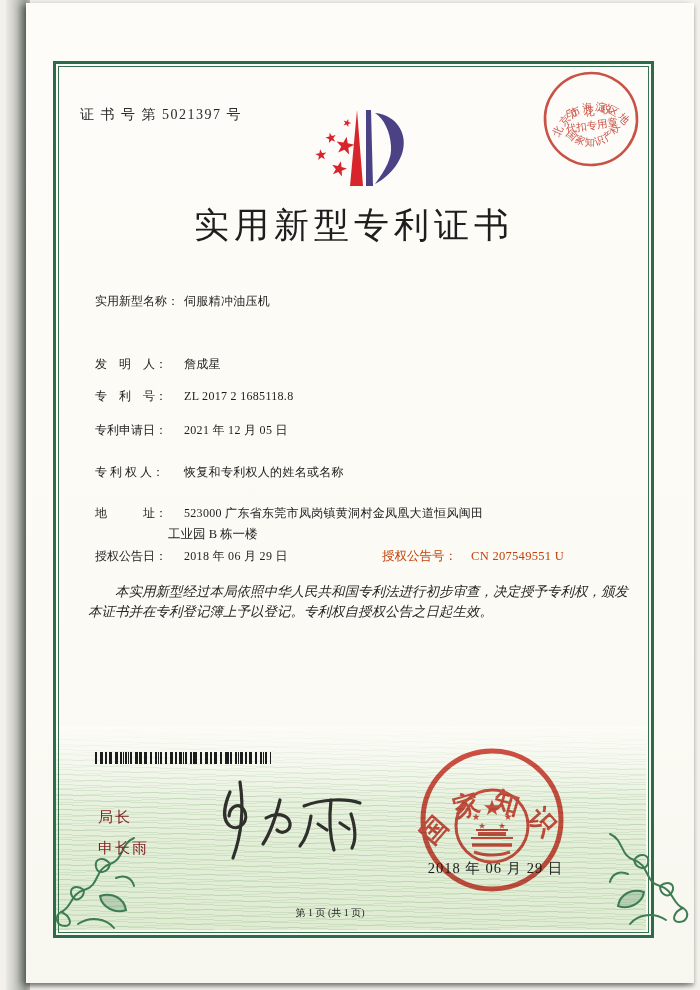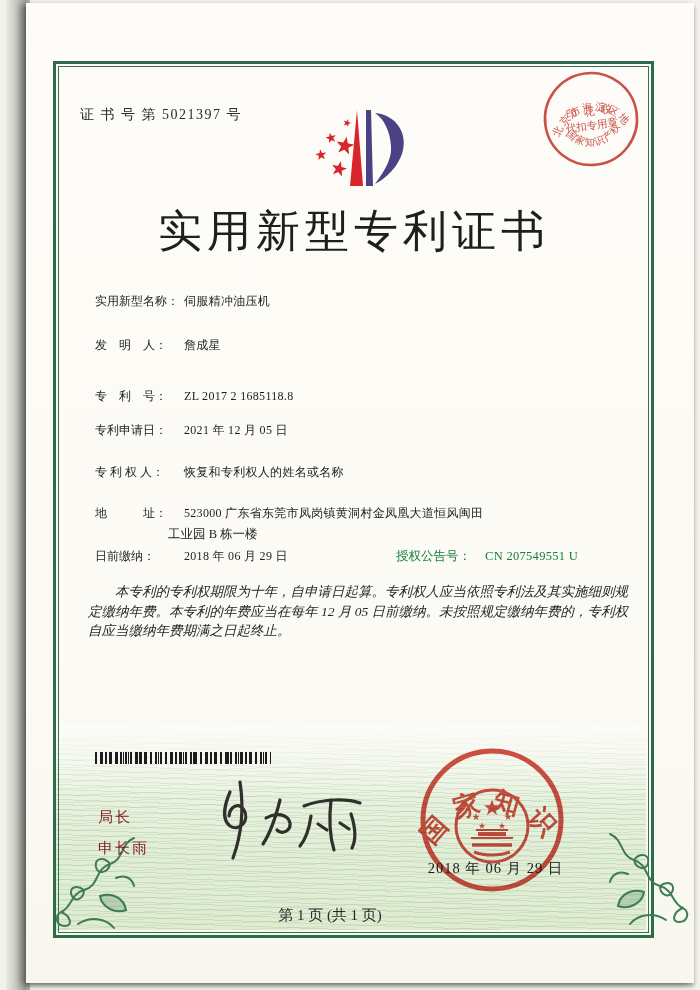--- a/index.html
+++ b/index.html
@@ -30,47 +30,47 @@
     position:absolute;left:53px;top:61px;width:595px;height:871px;z-index:3;
     border:3px solid #2d6c4b;
   }
   .frame::after{
     content:"";position:absolute;inset:2px;border:1px solid #35714f;
   }
   .abs{position:absolute;z-index:4;}
   .cert-no{left:80px;top:106px;font-size:14px;letter-spacing:1.5px;color:#2a2a2a;}
   .logo-box{left:293px;top:106px;width:120px;height:88px;}
   .title{
-    left:130px;top:202px;width:420px;text-align:right;
-    font-size:44px;letter-spacing:5px;color:#1e1e1e;font-weight:500;
+    left:144px;top:202px;width:420px;text-align:center;
+    font-size:35px;letter-spacing:5px;color:#1e1e1e;font-weight:500;
   }
   .frow{left:95px;font-size:12px;color:#1d1d1d;white-space:nowrap;}
   .flabel{display:inline-block;width:89px;white-space:nowrap;}
   .fvalue{letter-spacing:.3px;}
   .addr2{left:168px;font-size:12.5px;color:#1d1d1d;}
-  .frow2{left:396px;font-size:12.5px;color:#15803d;white-space:nowrap;}
+  .frow2{left:382px;font-size:12.5px;color:#c2410c;white-space:nowrap;}
   .bodytext{
     left:88px;top:582px;width:550px;z-index:4;position:absolute;
     font-size:13.5px;line-height:19.5px;color:#262624;
     font-style:italic;
   }
   .bodytext p{margin:0;text-indent:2em;}
   .barcode{
     left:95px;top:752px;width:176px;height:12px;z-index:4;
     background:
       repeating-linear-gradient(90deg,#1c1c1c 0 2px,rgba(0,0,0,0) 2px 5px),
       repeating-linear-gradient(90deg,#1c1c1c 0 1px,rgba(0,0,0,0) 1px 7px),
       repeating-linear-gradient(90deg,#1c1c1c 0 1px,rgba(0,0,0,0) 1px 11px);
   }
   .signer{left:98px;top:802px;font-size:15px;letter-spacing:2px;color:#7f1d1d;line-height:31px;z-index:5;}
   .sig-svg{left:200px;top:776px;z-index:5;}
   .seal-svg{left:412px;top:740px;z-index:5;mix-blend-mode:multiply;}
   .seal-date{left:413px;top:859px;width:165px;text-align:center;font-size:14.5px;
     letter-spacing:1px;color:#1b1b1b;z-index:6;}
-  .footer{left:230px;top:906px;width:200px;text-align:center;font-size:15px;color:#2a2a2a;z-index:5;}
+  .footer{left:230px;top:906px;width:200px;text-align:center;font-size:10px;color:#2a2a2a;z-index:5;}
   .tax-svg{left:538px;top:66px;z-index:6;transform:rotate(-8deg);mix-blend-mode:multiply;}
   .orn{z-index:4;position:absolute;}
   .orn-left{left:52px;top:834px;}
   .orn-right{left:606px;top:830px;transform:scaleX(-1);}
 </style>
 </head>
 <body>
 
 <div class="edge-strip"></div>
 <div class="paper"></div>
@@ -95,45 +95,45 @@
     <polygon points="73,4 73,80 80,80 78,4"></polygon>
     <path d="M82,7 C104,9 114,28 110,44 C106,61 92,73 82,78 C93,63 99,52 98,40 C97,25 91,13 82,7 Z"></path>
   </g>
 </svg>
 
 <div class="abs title">实用新型专利证书</div>
 
 <div class="abs frow" style="top:293px">
   <span class="flabel">实用新型名称：</span><span class="fvalue">伺服精冲油压机</span>
 </div>
-<div class="abs frow" style="top:337px">
+<div class="abs frow" style="top:356px">
   <span class="flabel">发　明　人：</span><span class="fvalue">詹成星</span>
 </div>
 <div class="abs frow" style="top:388px">
   <span class="flabel">专　利　号：</span><span class="fvalue">ZL 2017 2 1685118.8</span>
 </div>
 <div class="abs frow" style="top:422px">
   <span class="flabel">专利申请日：</span><span class="fvalue">2021 年 12 月 05 日</span>
 </div>
 <div class="abs frow" style="top:464px">
   <span class="flabel">专 利 权 人：</span><span class="fvalue">恢复和专利权人的姓名或名称</span>
 </div>
 <div class="abs frow" style="top:505px">
   <span class="flabel">地　　　址：</span><span class="fvalue">523000 广东省东莞市凤岗镇黄洞村金凤凰大道恒风闽田</span>
 </div>
 <div class="abs addr2" style="top:526px">工业园 B 栋一楼</div>
 <div class="abs frow" style="top:548px">
-  <span class="flabel">日前缴纳：</span><span class="fvalue">2018 年 06 月 29 日</span>
+  <span class="flabel">授权公告日：</span><span class="fvalue">2018 年 06 月 29 日</span>
 </div>
 <div class="abs frow2" style="top:548px">
   <span class="flabel">授权公告号：</span><span class="fvalue">CN 207549551 U</span>
 </div>
 
 <div class="bodytext">
-  <p>本专利的专利权期限为十年，自申请日起算。专利权人应当依照专利法及其实施细则规定缴纳年费。本专利的年费应当在每年 12 月 05 日前缴纳。未按照规定缴纳年费的，专利权自应当缴纳年费期满之日起终止。</p>
+  <p>本实用新型经过本局依照中华人民共和国专利法进行初步审查，决定授予专利权，颁发本证书并在专利登记簿上予以登记。专利权自授权公告之日起生效。</p>
 </div>
 
 <div class="abs barcode"></div>
 
 <div class="abs signer">
   <div>局长</div>
   <div>申长雨</div>
 </div>
 
 <svg class="abs sig-svg" width="168" height="88" viewBox="0 0 168 88">

